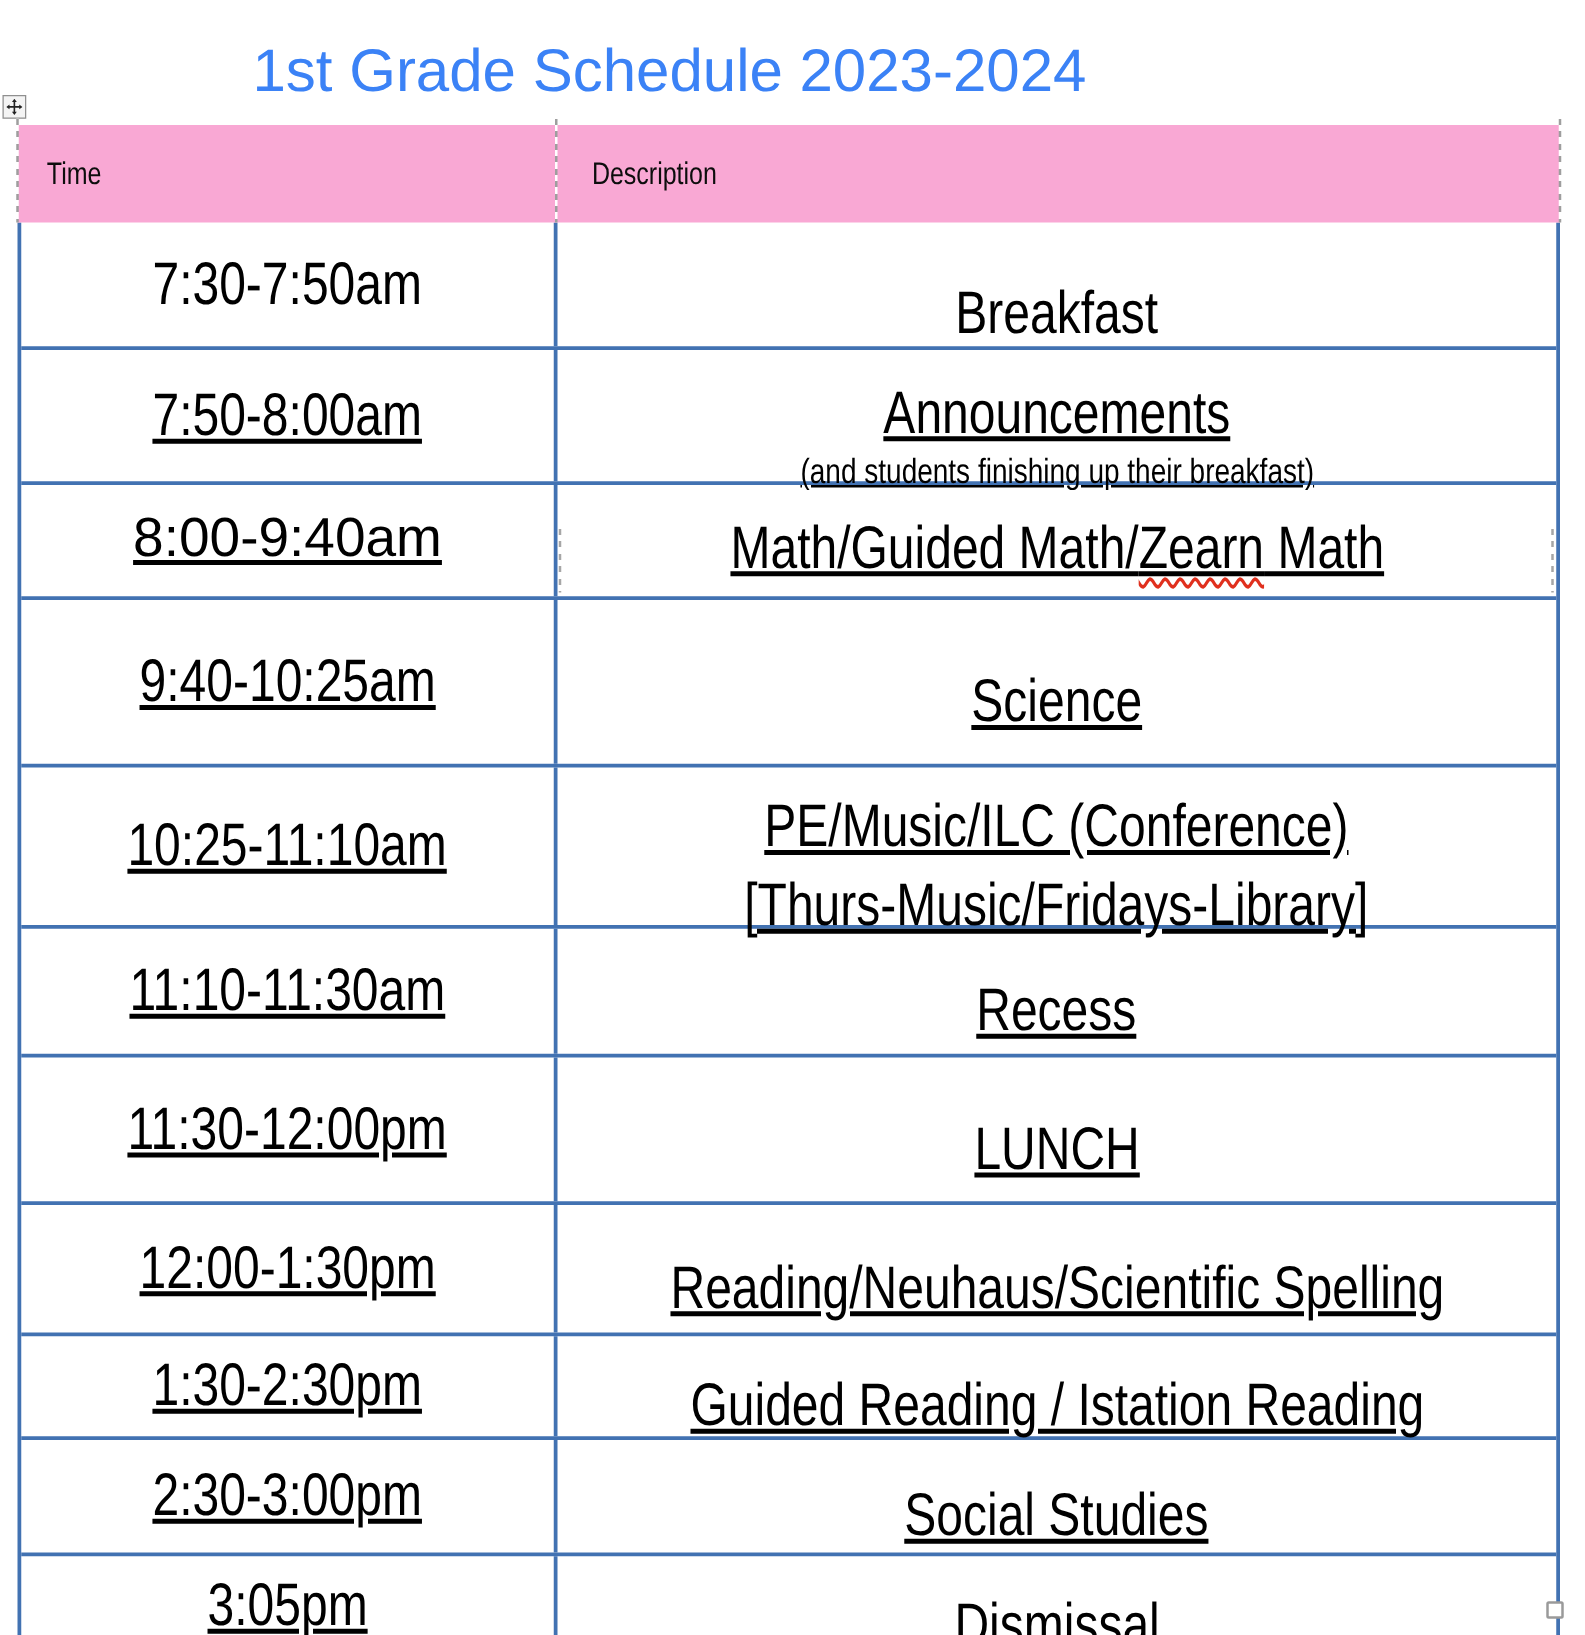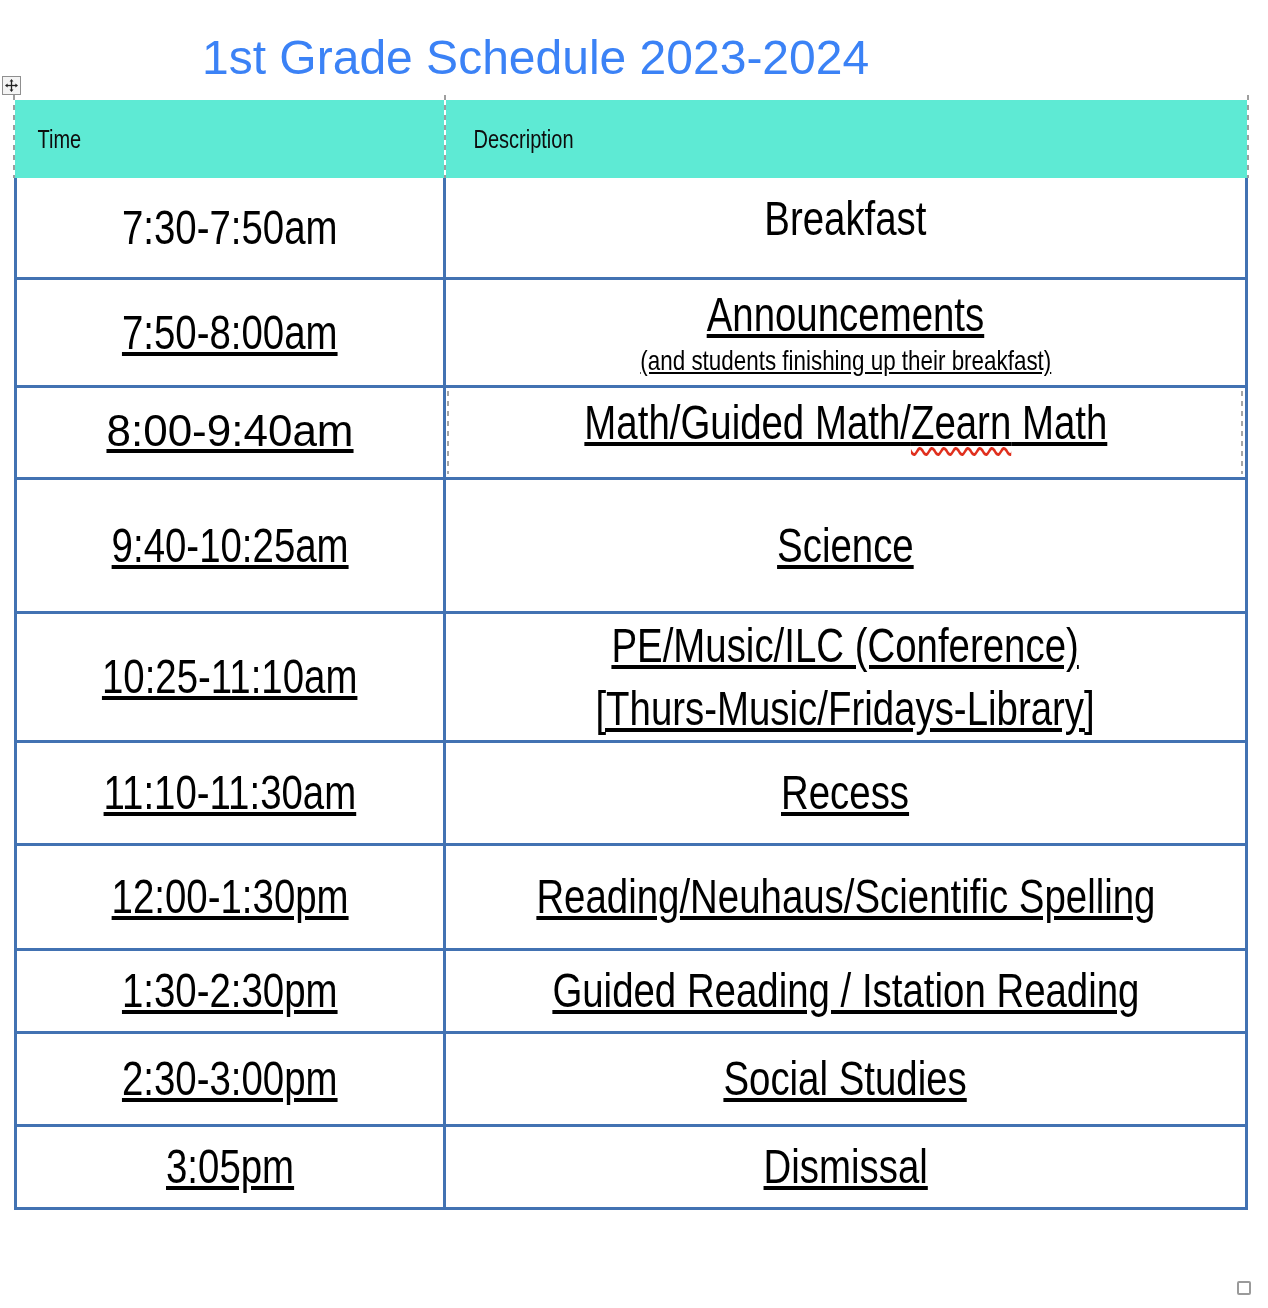--- a/index.html
+++ b/index.html
@@ -31,21 +31,21 @@
     width:14px;height:14px;box-sizing:border-box;
     background:#fff;border:2px solid #9a9a9a;border-radius:2px;
   }
   
   .table-wrap{
     position:absolute;left:14px;top:100px;width:1234px;
   }
   .thead{
     position:relative;
     height:78px;width:100%;
-    background:#5eead4;
+    background:#f9a8d4;
     display:flex;align-items:center;
   }
   .th{
     font-size:25px;color:#0d0d0d;
     display:flex;align-items:center;
     box-sizing:border-box;height:100%;
   }
   .th-time{width:432px;padding-left:18px;}
   .th-desc{flex:1;padding-left:15px;}
   .vdash{
@@ -62,21 +62,21 @@
   }
   .row{display:flex;box-sizing:border-box;}
   .row + .row{border-top:3px solid #4272B2;text-decoration:underline;}
   .cell{
     box-sizing:border-box;
     display:flex;flex-direction:column;
     align-items:center;justify-content:center;
     text-align:center;
   }
   .cell.time{width:429px;flex:none;border-right:3px solid #4272B2;}
-  .cell.desc{flex:1;position:relative;}
+  .cell.desc{flex:1;position:relative;margin-top:32px;}
 
   .t{font-size:48px;line-height:1.12;color:#000;}
   .cond{display:inline-block;transform:scaleX(0.80);transform-origin:center;white-space:nowrap;}
   .reg{font-size:44px;}
   .note{font-size:28px;margin-top:4px;}
   .line2{margin-top:9px;}
   .desc-top{justify-content:flex-start;padding-top:14px;}
   .desc-mathpad{padding-bottom:20px;}
   .time-mathpad{padding-bottom:4px;}
 
@@ -185,20 +185,28 @@
 
     <div class="row" style="height:103px">
       <div class="cell time">
         <span class="t cond">11:10-11:30am</span>
       </div>
       <div class="cell desc">
         <span class="t cond">Recess</span>
       </div>
     </div>
 
+    <div class="row" style="height:118px">
+      <div class="cell time">
+        <span class="t cond">11:30-12:00pm</span>
+      </div>
+      <div class="cell desc">
+        <span class="t cond">LUNCH</span>
+      </div>
+    </div>
 
     <div class="row" style="height:105px">
       <div class="cell time">
         <span class="t cond">12:00-1:30pm</span>
       </div>
       <div class="cell desc">
         <span class="t cond">Reading/Neuhaus/Scientific Spelling</span>
       </div>
     </div>
 

